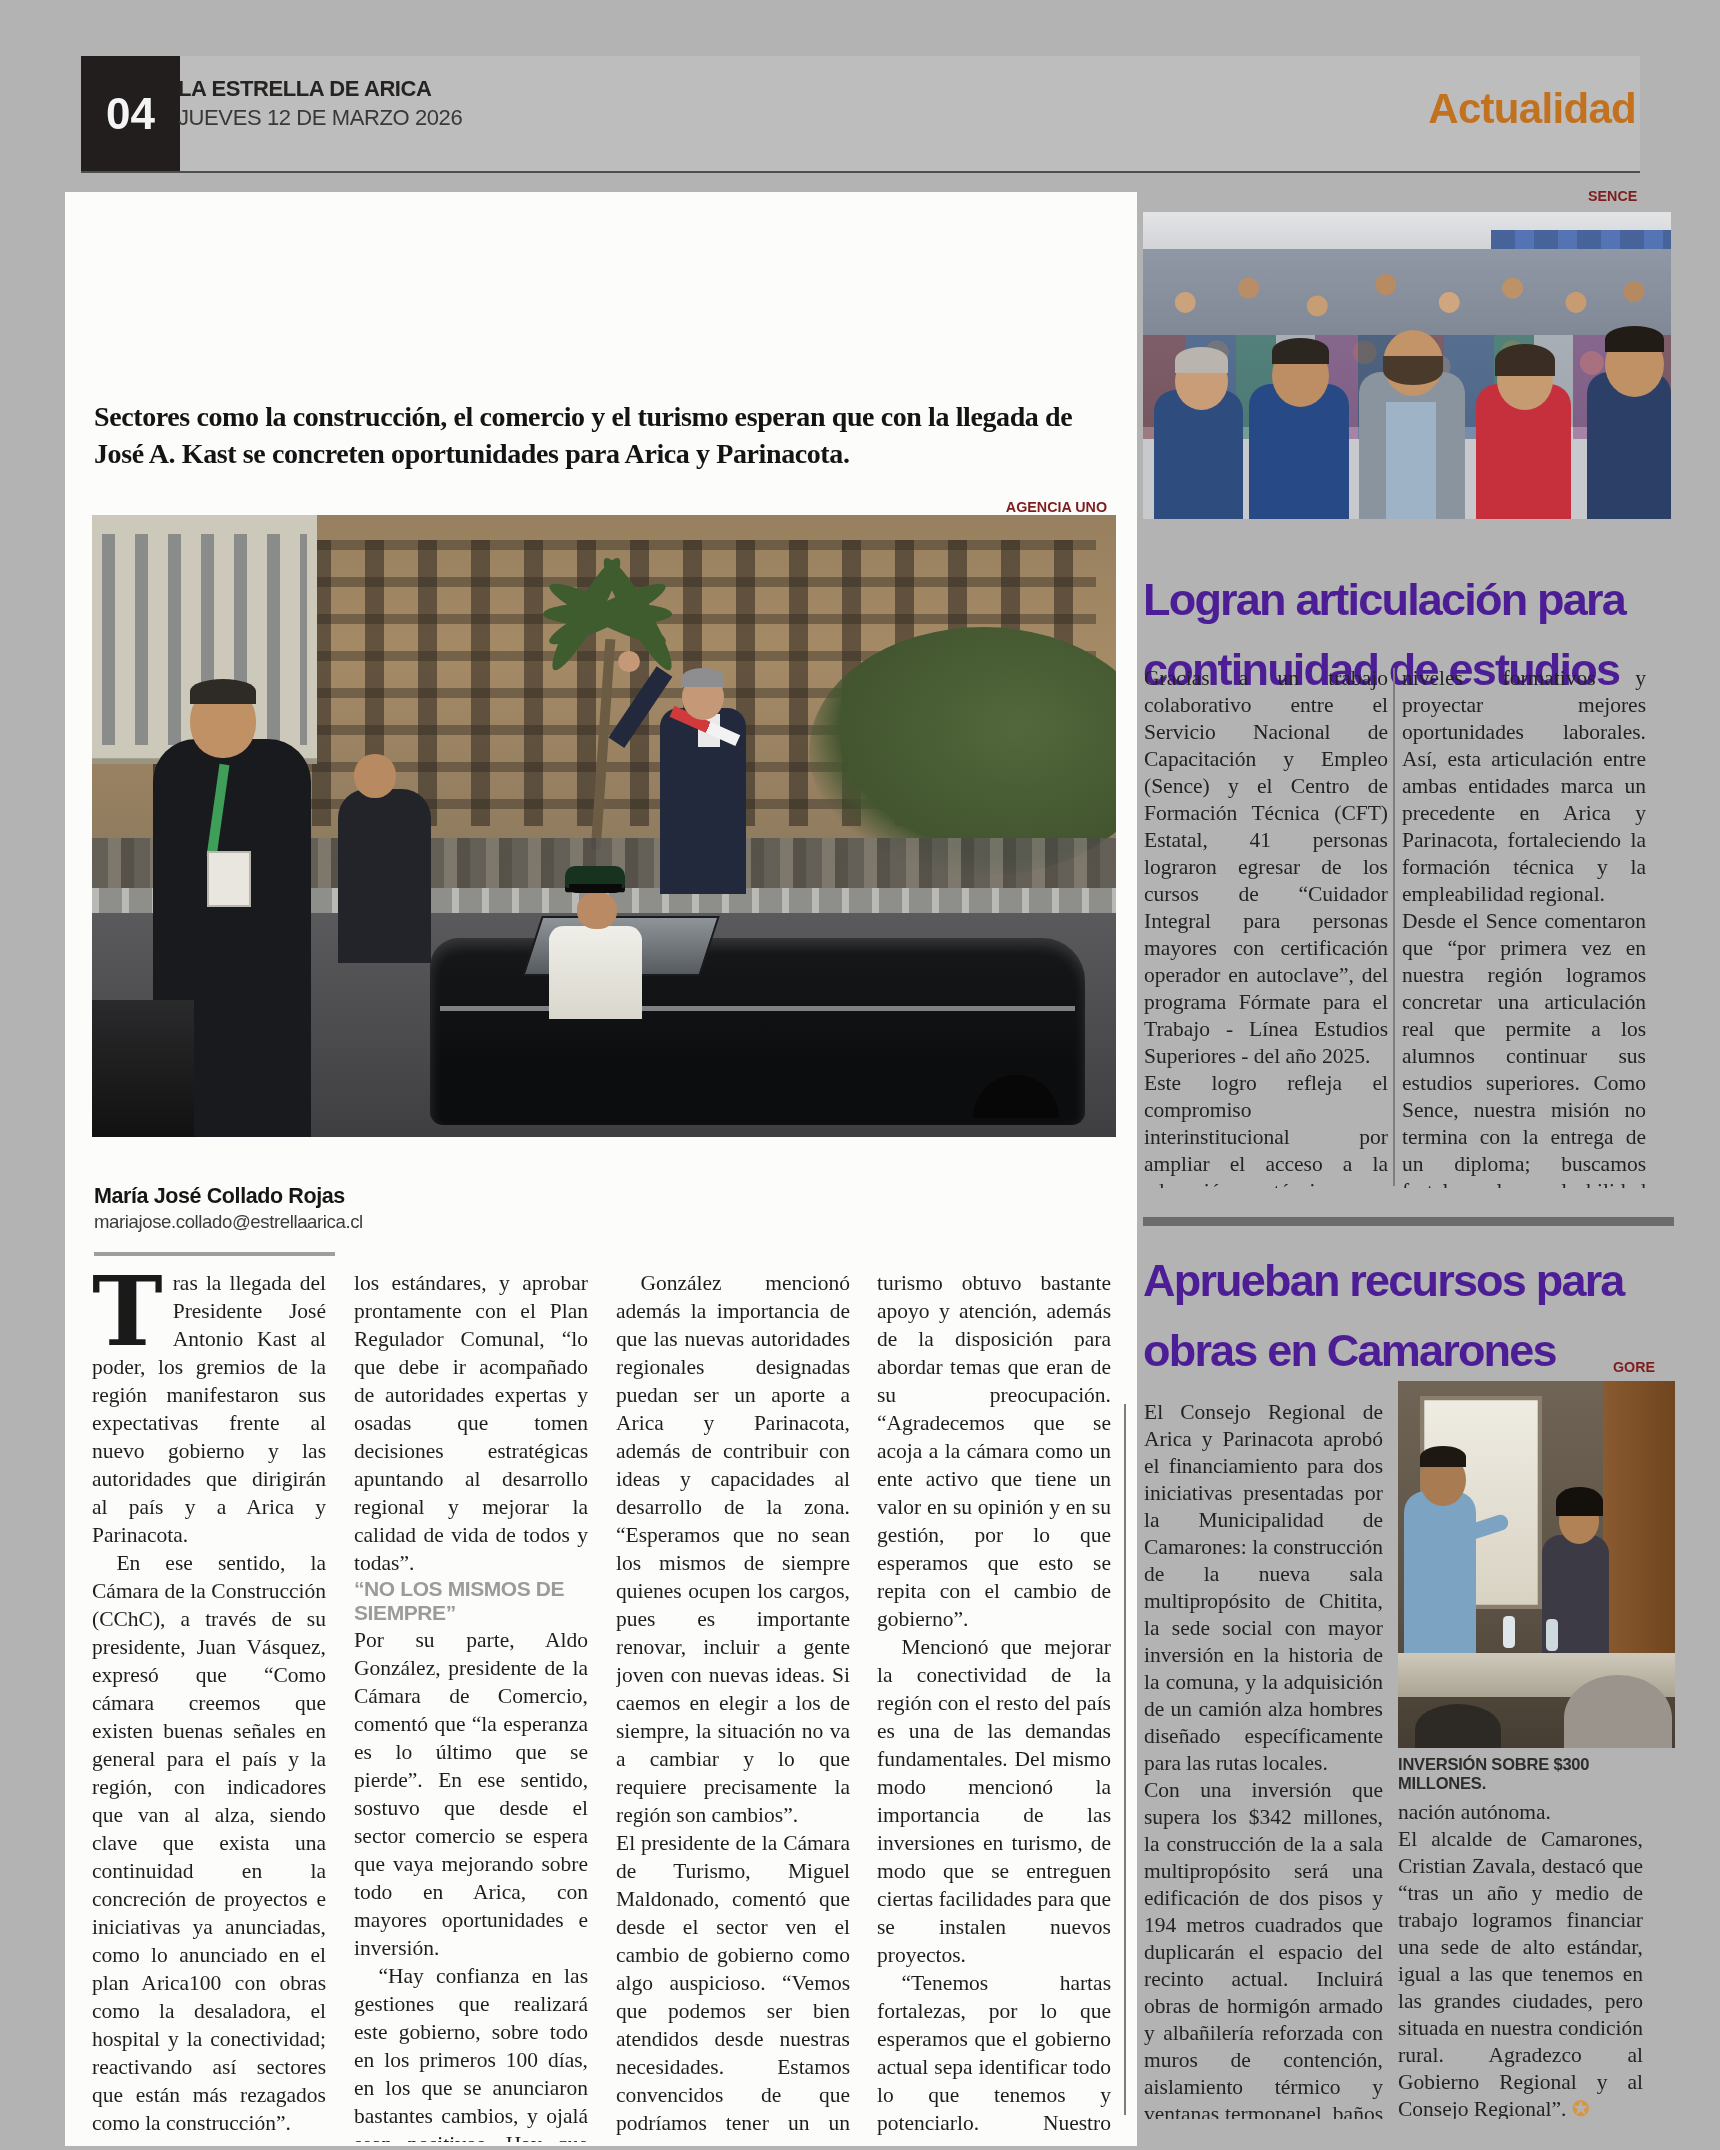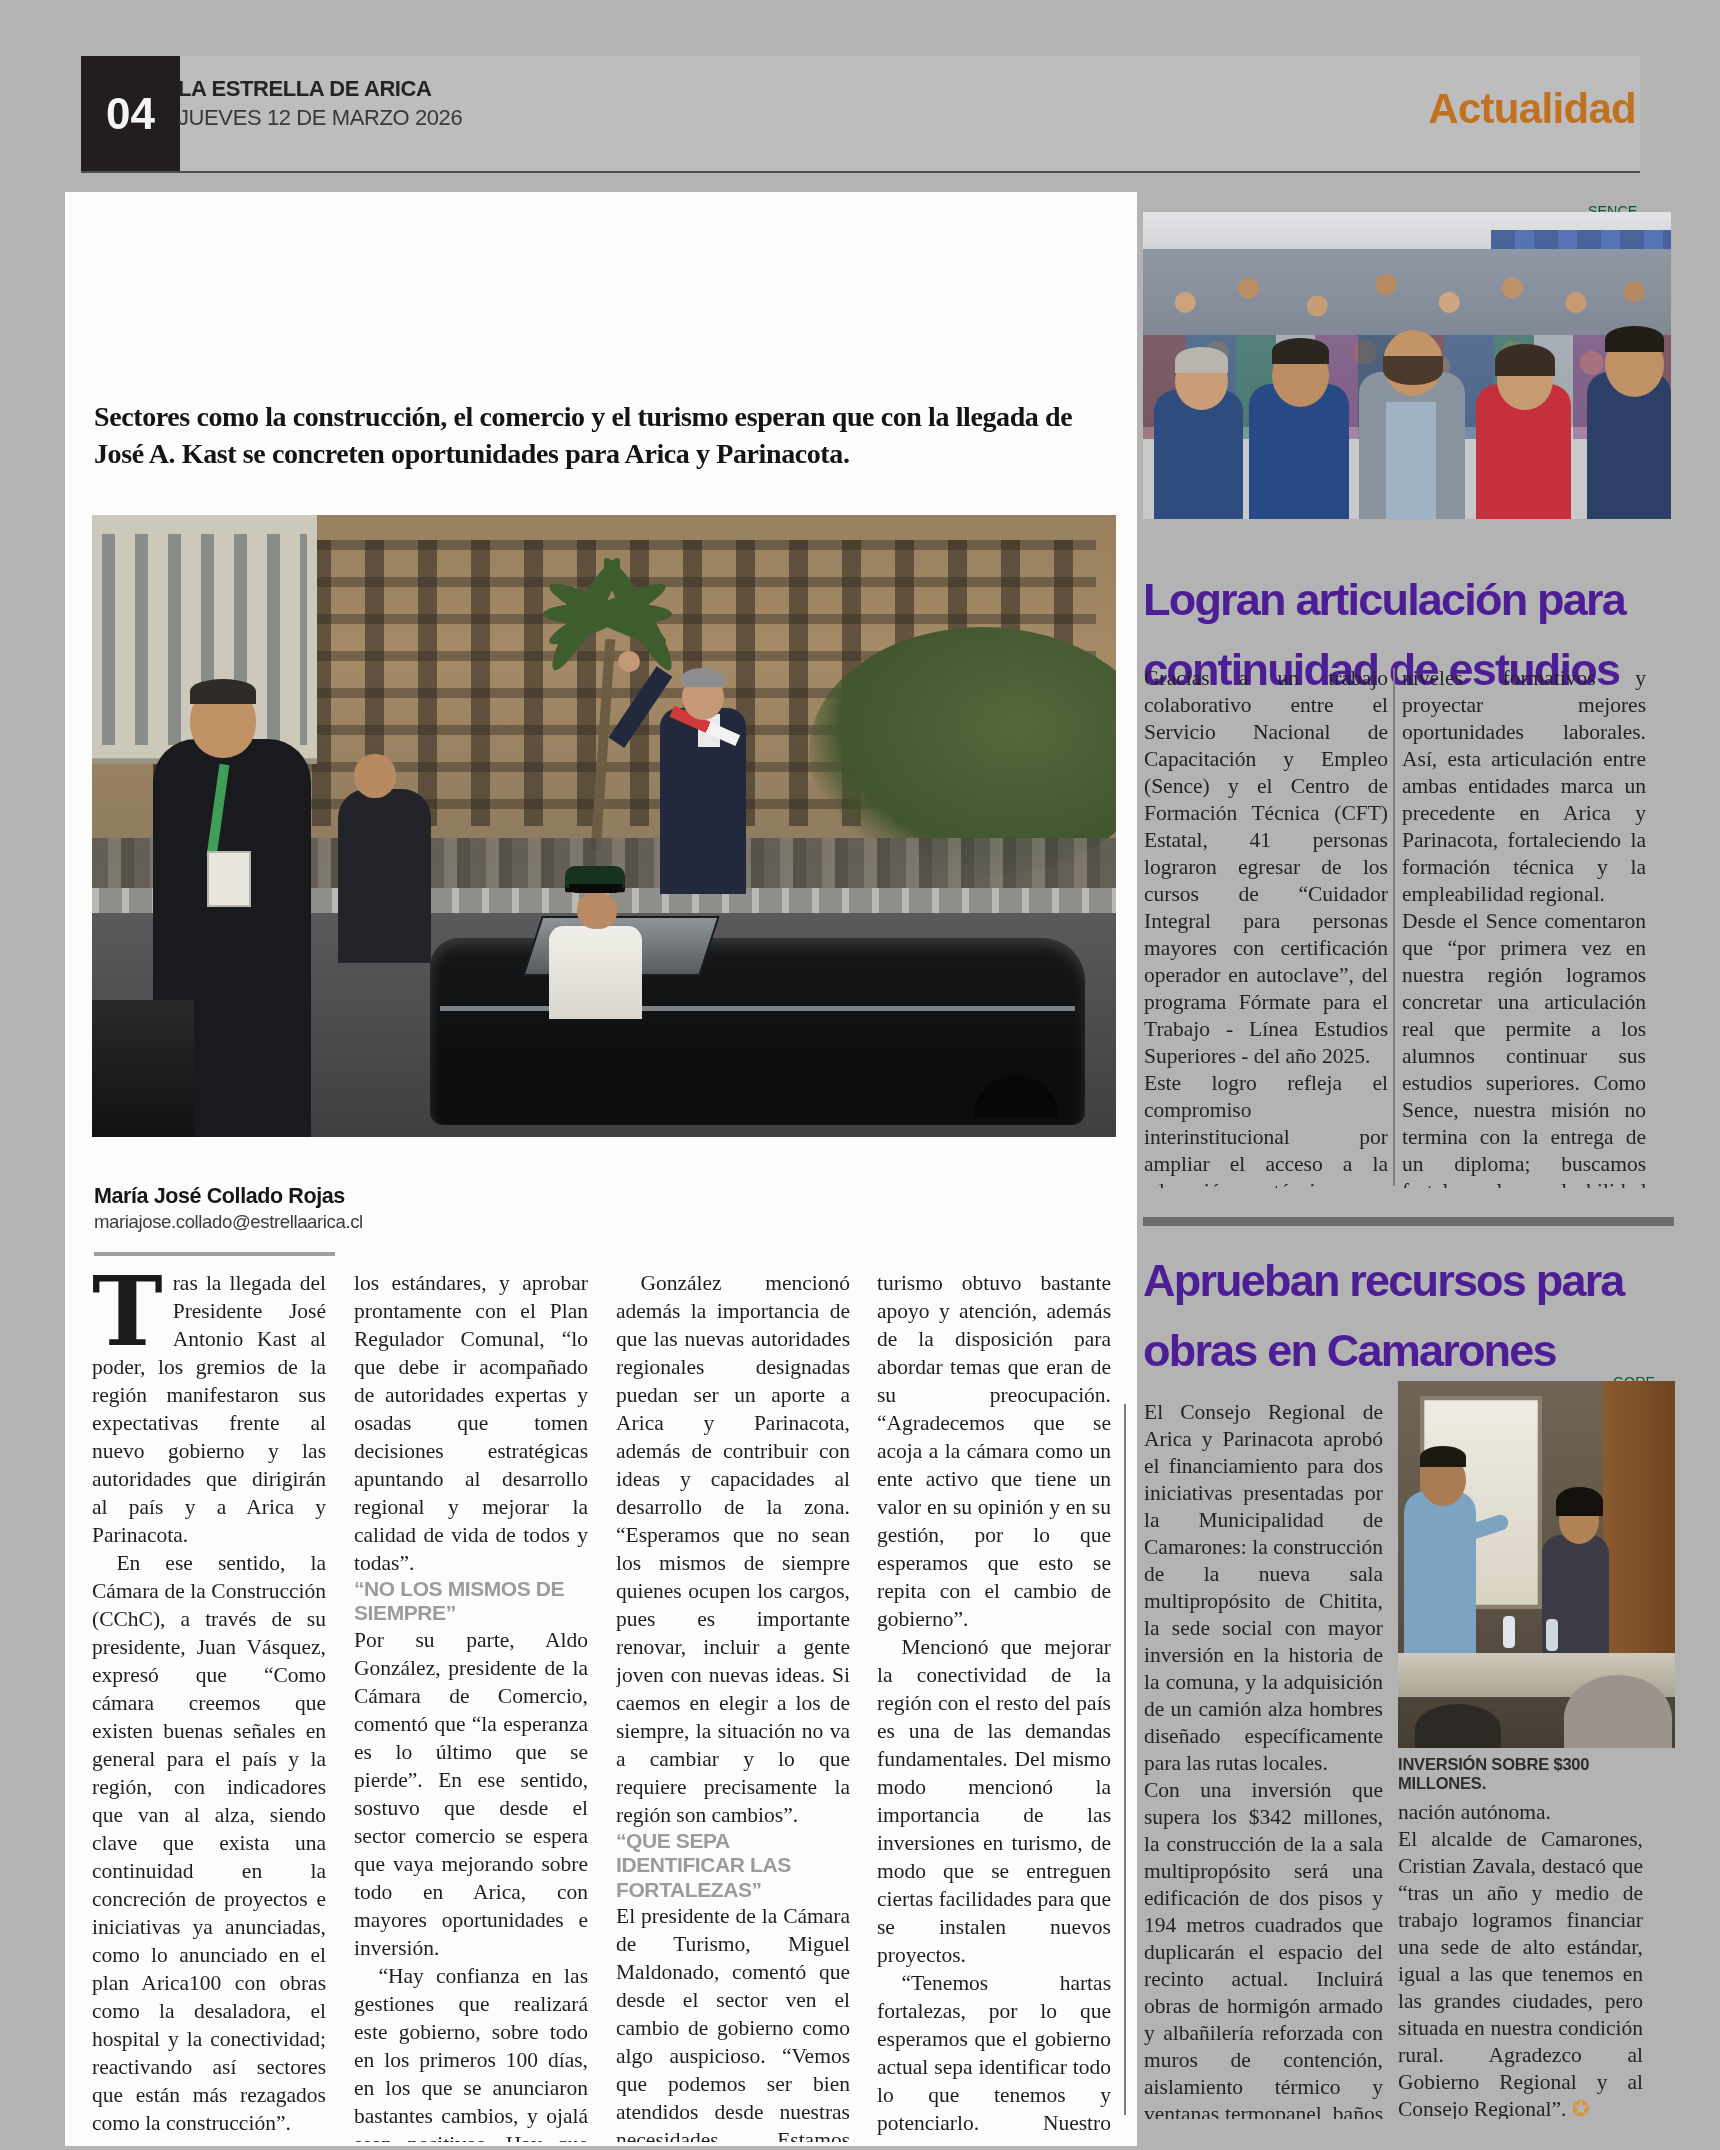--- a/index.html
+++ b/index.html
@@ -17,21 +17,21 @@
             font-size:22px;color:#3a3836;letter-spacing:-0.4px;}
   .section-title{position:absolute;right:85px;top:85px;font-family:"Liberation Sans",sans-serif;
                  font-weight:bold;font-size:42px;color:#c2711f;letter-spacing:-0.7px;}
   
   .main-card{position:absolute;left:65px;top:192px;width:1072px;height:1954px;background:#fcfcfb;}
   .headline{position:absolute;left:27px;top:20px;width:1032px;
             font-family:"Liberation Sans",sans-serif;font-weight:bold;font-size:70px;line-height:77px;
             color:#181818;letter-spacing:-2.9px;}
   .subtitle{position:absolute;left:29px;top:206px;width:1025px;font-weight:bold;
             font-size:28px;line-height:37px;color:#141414;letter-spacing:-0.4px;}
-  .credit{font-family:"Liberation Sans",sans-serif;font-size:14.3px;color:#14532d;font-weight:normal;margin-top:15px;}
+  .credit{font-family:"Liberation Sans",sans-serif;font-size:14.3px;color:#7f1d1d;font-weight:bold;}
   .credit-main{position:absolute;right:30px;top:307px;text-align:right;}
   .photo-frame{position:absolute;overflow:hidden;}
   .photo-main{left:27px;top:323px;width:1024px;height:622px;background:#8f8064;}
   .caption{font-family:"Liberation Sans",sans-serif;font-weight:bold;font-size:18px;color:#2d2d2d;
            letter-spacing:-0.2px;}
   .caption-main{position:absolute;left:29px;top:955px;width:1025px;}
   .byline-name{position:absolute;left:29px;top:992px;font-family:"Liberation Sans",sans-serif;
                font-weight:bold;font-size:21.5px;color:#161616;letter-spacing:-0.4px;}
   .byline-mail{position:absolute;left:29px;top:1019px;font-family:"Liberation Sans",sans-serif;
                font-size:18.6px;color:#3c3c3c;letter-spacing:-0.4px;}
@@ -248,21 +248,20 @@
       <p class="ind">Agregó que otros puntos claves a abordar son la seguridad pública, agilizar los permisos en general para acortar tiempos de espera, manteniendo</p>
     </div>
     <div class="bodycol c2">
       <p>los estándares, y aprobar prontamente con el Plan Regulador Comunal, “lo que debe ir acompañado de autoridades expertas y osadas que tomen decisiones estratégicas apuntando al desarrollo regional y mejorar la calidad de vida de todos y todas”.</p>
       <p class="subhead">“NO LOS MISMOS DE SIEMPRE”</p>
       <p>Por su parte, Aldo González, presidente de la Cámara de Comercio, comentó que “la esperanza es lo último que se pierde”. En ese sentido, sostuvo que desde el sector comercio se espera que vaya mejorando sobre todo en Arica, con mayores oportunidades e inversión.</p>
       <p class="ind">“Hay confianza en las gestiones que realizará este gobierno, sobre todo en los primeros 100 días, en los que se anunciaron bastantes cambios, y ojalá sean positivos. Hay que considerar además, el escenario mundial que es complejo, por lo que el Presidente dependerá de lo que vaya sucediendo con otros países, como lo que ocurre en Medio Oriente”.</p>
     </div>
     <div class="bodycol c3">
       <p class="ind">González mencionó además la importancia de que las nuevas autoridades regionales designadas puedan ser un aporte a Arica y Parinacota, además de contribuir con ideas y capacidades al desarrollo de la zona. “Esperamos que no sean los mismos de siempre quienes ocupen los cargos, pues es importante renovar, incluir a gente joven con nuevas ideas. Si caemos en elegir a los de siempre, la situación no va a cambiar y lo que requiere precisamente la región son cambios”.</p>
-      <p class="subhead">“QUE SEPA IDENTIFICAR LAS FORTALEZAS”</p>
       <p>El presidente de la Cámara de Turismo, Miguel Maldonado, comentó que desde el sector ven el cambio de gobierno como algo auspicioso. “Vemos que podemos ser bien atendidos desde nuestras necesidades. Estamos convencidos de que podríamos tener un un nuevo aire”, dijo.</p>
 
     </div>
     <div class="bodycol c4">
       <p>turismo obtuvo bastante apoyo y atención, además de la disposición para abordar temas que eran de su preocupación. “Agradecemos que se acoja a la cámara como un ente activo que tiene un valor en su opinión y en su gestión, por lo que esperamos que esto se repita con el cambio de gobierno”.</p>
       <p class="ind">Mencionó que mejorar la conectividad de la región con el resto del país es una de las demandas fundamentales. Del mismo modo mencionó la importancia de las inversiones en turismo, de modo que se entreguen ciertas facilidades para que se instalen nuevos proyectos.</p>
       <p class="ind"><span>“Tenemos hartas fortalezas, por lo que esperamos que el gobierno actual sepa identificar todo lo que tenemos y potenciarlo. Nuestro altiplano, borde costero, momias Chinchorro, la historia de Arica asociada a la guerra del Pacífico se pueden potenciar invirtiendo para darle mayor valor, y mejor atención desde los turistas”, sentenció Maldonado. </span></p>
     </div>
   </div>
 

